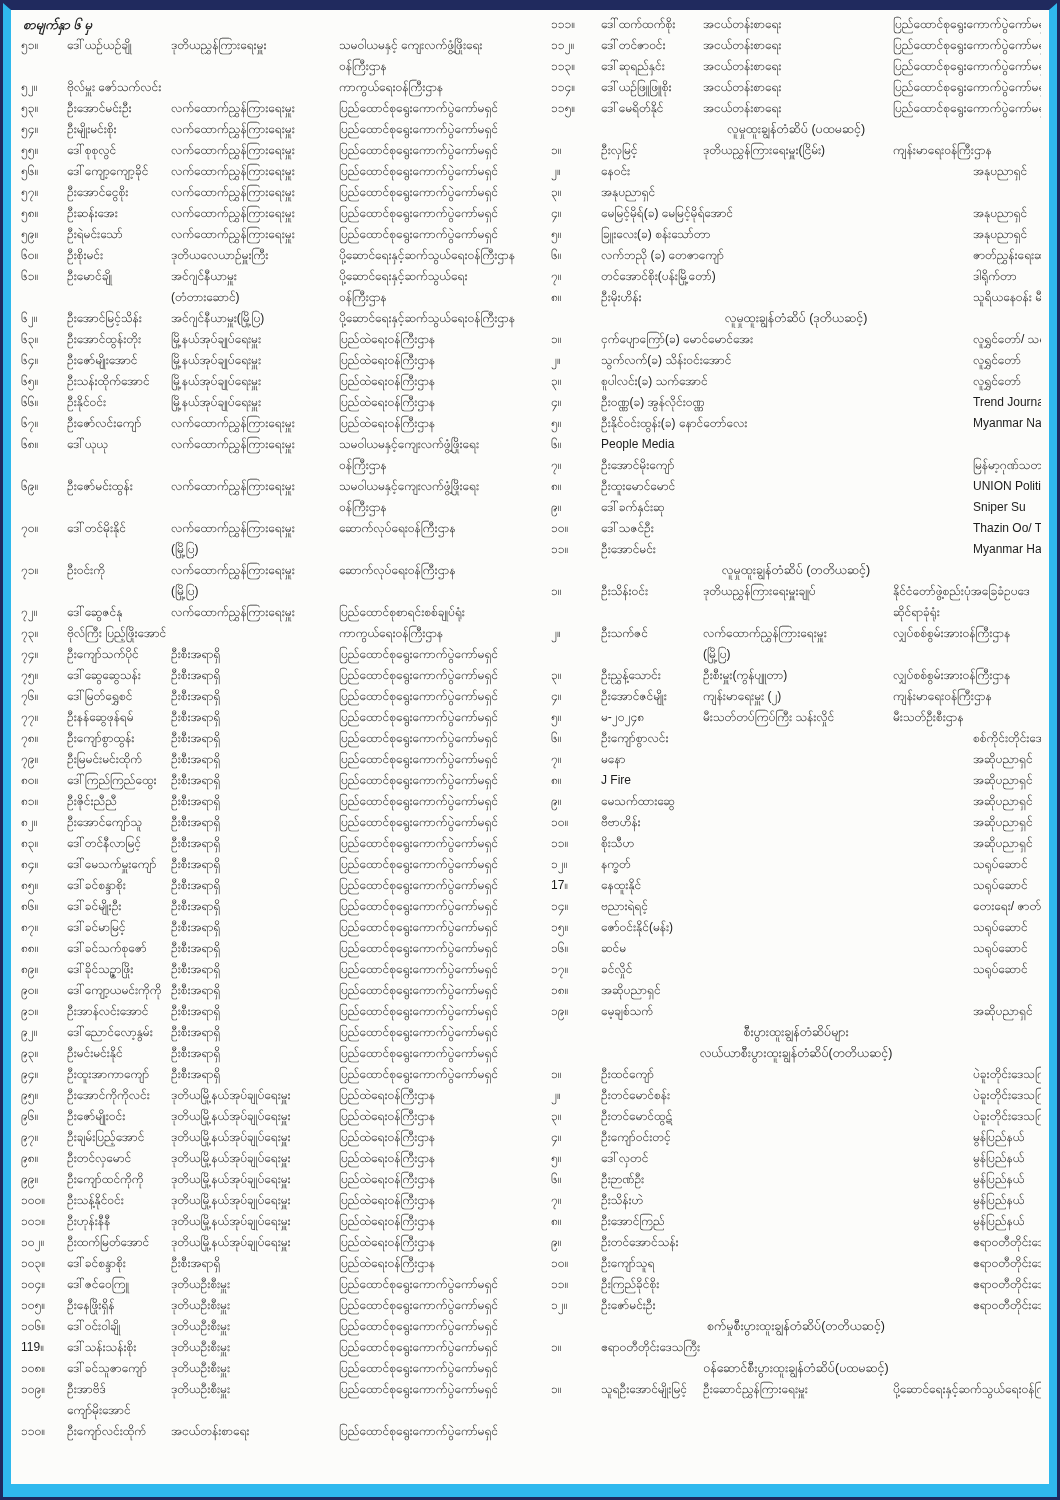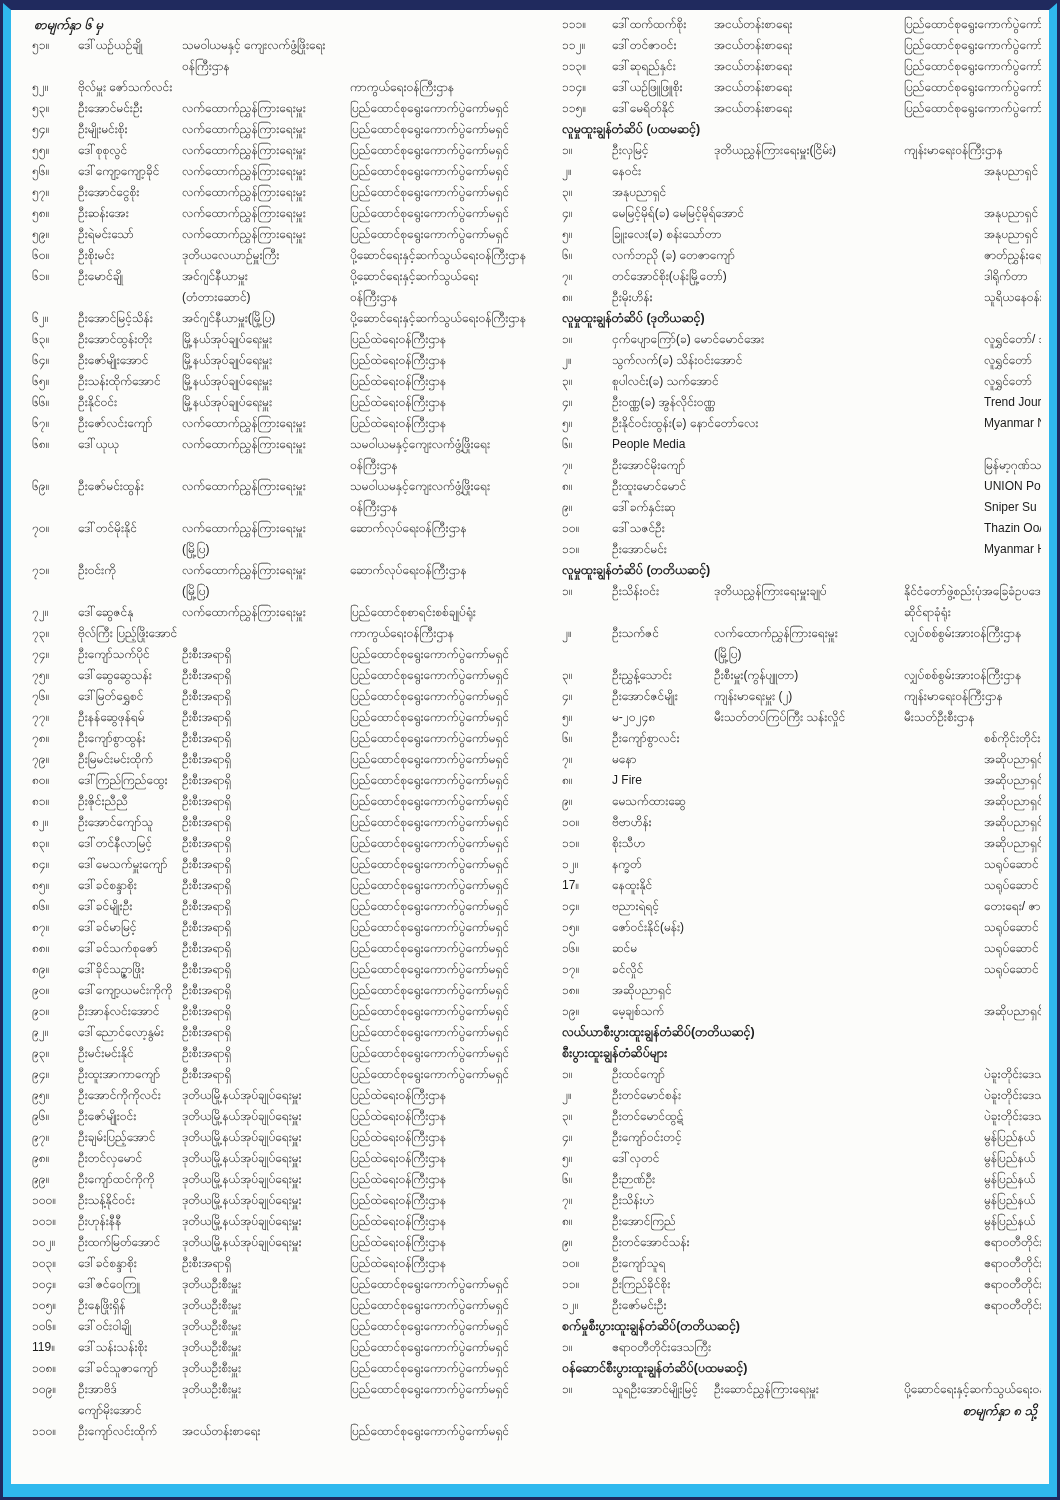--- a/index.html
+++ b/index.html
@@ -10,21 +10,20 @@
   }
   .page{
     width:100%;height:100%;box-sizing:border-box;
     background:#fcfcfa;
     border-top:7px solid #202a5e;
     border-left:8px solid #2fb9ee;
     border-right:8px solid #2fb9ee;
     border-bottom:13px solid #2fb9ee;
     overflow:hidden;
     color:#1c1c1c;
-    padding-left:11px;
   }
   .content{display:flex;gap:6px;padding:4px 8px 0 10px;}
   .col{box-sizing:border-box;}
   .col-left{width:524px;flex:none;}
   .col-right{flex:1;padding-top:0;}
   .page-note{
     font-weight:bold;font-style:italic;font-size:13px;line-height:21px;
     padding-left:2px;
   }
   .footer-note{
@@ -33,38 +32,41 @@
   }
   .row{display:grid;font-size:12px;}
   .col-left .row-e{grid-template-columns:46px 104px 168px 1fr;}
   .col-right .row-e{grid-template-columns:50px 102px 190px 1fr;}
   .col-right .row-a{grid-template-columns:50px 372px 1fr;}
   .cell{overflow:visible;}
   .cell.dept,.cell.attr{overflow:hidden;}
   .cell.span2{grid-column:2 / span 2;}
   .ln{white-space:nowrap;line-height:21px;height:21px;overflow:hidden;}
   .sec{
-    font-weight:bold;font-size:12.5px;line-height:21px;height:21px;
+    text-align:center;font-weight:normal;font-size:12.5px;line-height:21px;height:21px;
     white-space:nowrap;overflow:hidden;
   }
 </style>
 </head>
 <body>
 
 <div class="page">
   <div class="content">
     <div class="col col-left" id="col-left">
       <div class="page-note">စာမျက်နှာ ၆ မှ</div>
     <div class="row row-e">
           <div class="cell num">
             <div class="ln">၅၁။</div>
           </div>
           <div class="cell name">
             <div class="ln">ဒေါ်ယဉ်ယဉ်ချို</div>
           </div>
+          <div class="cell pos">
+            <div class="ln">ဒုတိယညွှန်ကြားရေးမှူး</div>
+          </div>
           <div class="cell dept">
             <div class="ln">သမဝါယမနှင့် ကျေးလက်ဖွံ့ဖြိုးရေး</div>
             <div class="ln">ဝန်ကြီးဌာန</div>
           </div>
         </div>
         <div class="row row-e">
           <div class="cell num">
             <div class="ln">၅၂။</div>
           </div>
           <div class="cell name span2">
@@ -1387,22 +1389,22 @@
           <div class="cell num">
             <div class="ln">၁၉။</div>
           </div>
           <div class="cell name">
             <div class="ln">မေ့ချစ်သက်</div>
           </div>
           <div class="cell attr">
             <div class="ln">အဆိုပညာရှင်</div>
           </div>
         </div>
+        <div class="sec">စီးပွားထူးချွန်တံဆိပ်များ</div>
         <div class="sec">လယ်ယာစီးပွားထူးချွန်တံဆိပ်(တတိယဆင့်)</div>
-        <div class="sec">စီးပွားထူးချွန်တံဆိပ်များ</div>
         <div class="row row-a">
           <div class="cell num">
             <div class="ln">၁။</div>
           </div>
           <div class="cell name">
             <div class="ln">ဦးထင်ကျော်</div>
           </div>
           <div class="cell attr">
             <div class="ln">ပဲခူးတိုင်းဒေသကြီး</div>
           </div>
@@ -1545,16 +1547,15 @@
           <div class="cell name">
             <div class="ln">သူရဦးအောင်မျိုးမြင့်</div>
           </div>
           <div class="cell pos">
             <div class="ln">ဦးဆောင်ညွှန်ကြားရေးမှူး</div>
           </div>
           <div class="cell dept">
             <div class="ln">ပို့ဆောင်ရေးနှင့်ဆက်သွယ်ရေးဝန်ကြီးဌာန</div>
           </div>
         </div>
-        <div class="footer-note">စာမျက်နှာ ၈ သို့</div>
       </div>
   </div>
 </div>
 
 </body></html>

